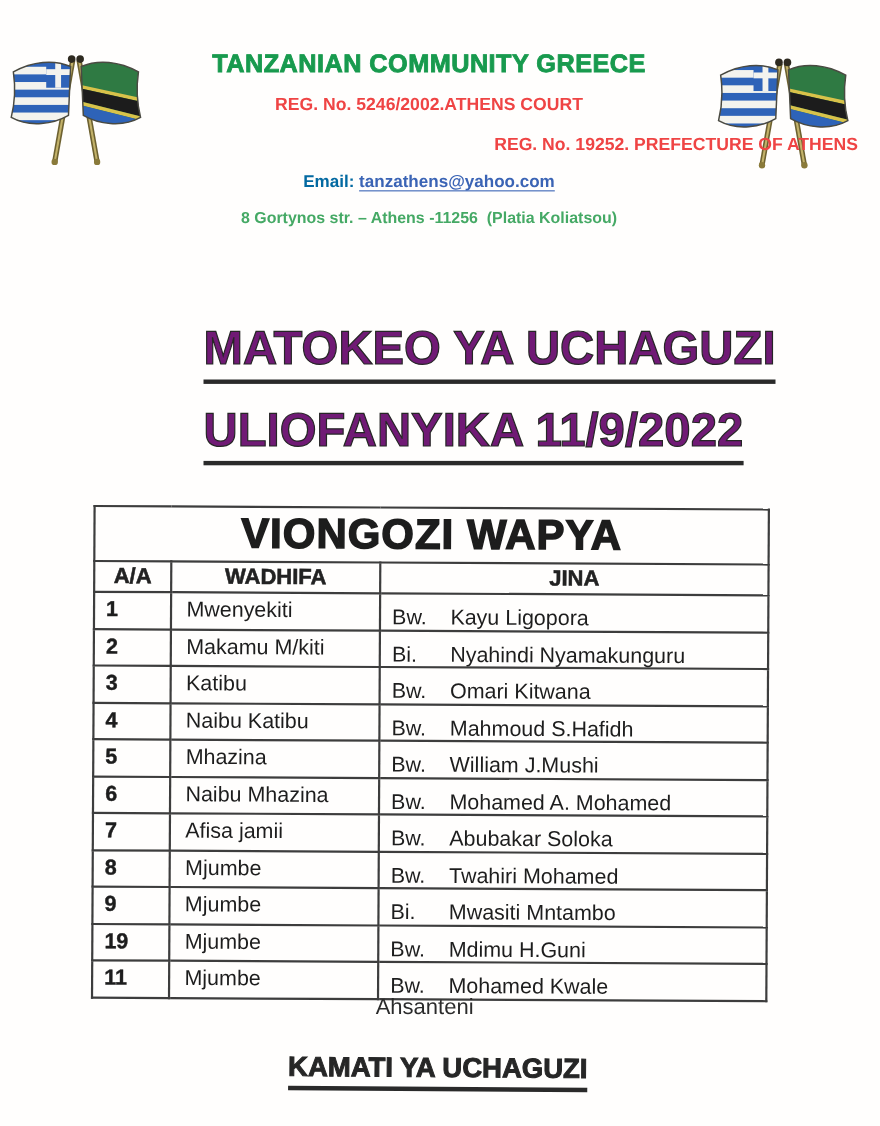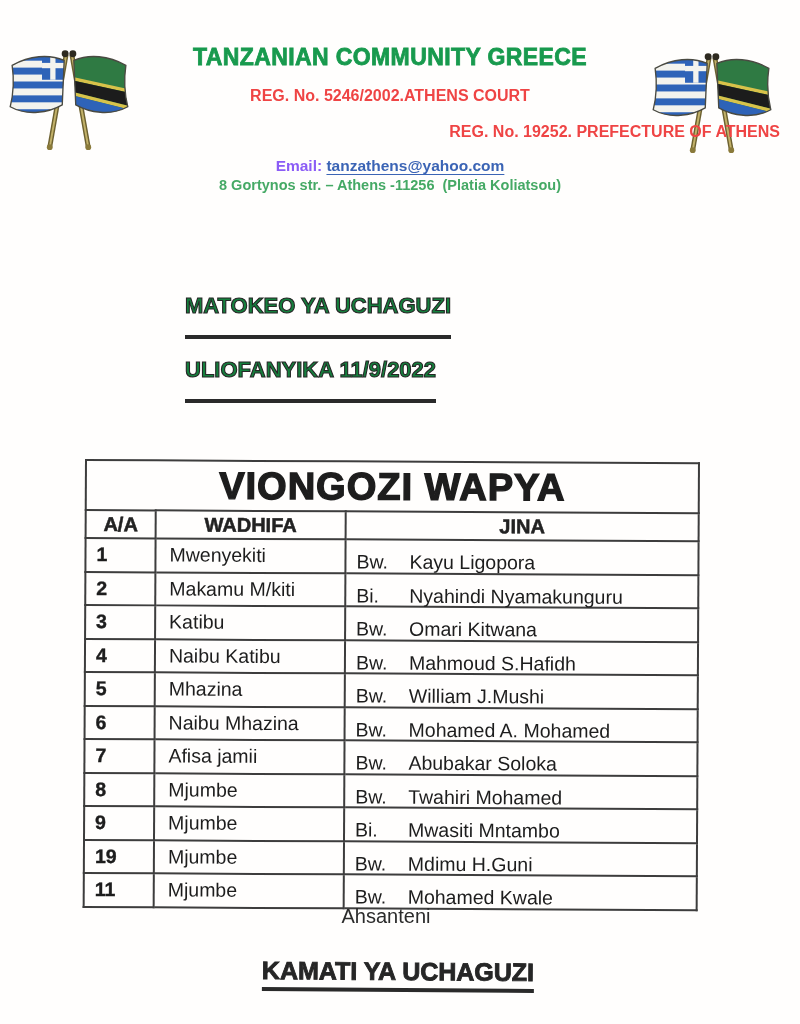--- a/index.html
+++ b/index.html
@@ -20,34 +20,34 @@
   .header-block { position:absolute; left:0; top:0; width:780px; text-align:center; }
   .org-name {
     position:absolute; left:0; top:44px; width:100%;
     font-size:23px; font-weight:700; letter-spacing:.4px;
     color:#189a4e; -webkit-text-stroke:.8px #189a4e;
   }
   .reg-line { position:absolute; left:0; width:100%; font-size:16px; font-weight:700; color:#ef4444; white-space:pre; }
   .reg-1 { top:87px; }
   .reg-2 { top:123px;text-align:right; }
   .email-line { position:absolute; left:0; top:157px; width:100%; font-size:15.5px; font-weight:700; }
-  .email-label { color:#8b5cf6; }
+  .email-label { color:#0369a1; }
   .email-link { color:#3b64b5; text-decoration:underline; text-underline-offset:3px; }
   .address-line {
-    position:absolute; left:0; top:177px; width:100%;
+    position:absolute; left:0; top:191px; width:100%;
     font-size:14.5px; font-weight:700; color:#45a965; white-space:pre;
   }
 
   
   .results-title { position:absolute; left:185px; top:293px; }
   .results-title .line {
     display:block; width:fit-content;
-    font-size:22px; font-weight:700; letter-spacing:0;
-    color:#15803d; -webkit-text-stroke:1.1px #262626;
-    border-bottom:4px solid #2a2a2a; padding-bottom:16px; margin-bottom:18px;
+    font-size:43px; font-weight:700; letter-spacing:0;
+    color:#701a75; -webkit-text-stroke:1.1px #262626;
+    border-bottom:4px solid #2a2a2a; padding-bottom:3px; margin-bottom:18px;
     white-space:pre;
   }
 
   
   .leaders-table {
     position:absolute; left:85px; top:459px; width:613px;
     border-collapse:collapse; table-layout:fixed;
     transform:rotate(.3deg); transform-origin:top left;
   }
   .leaders-table col.c1 { width:70px; }

